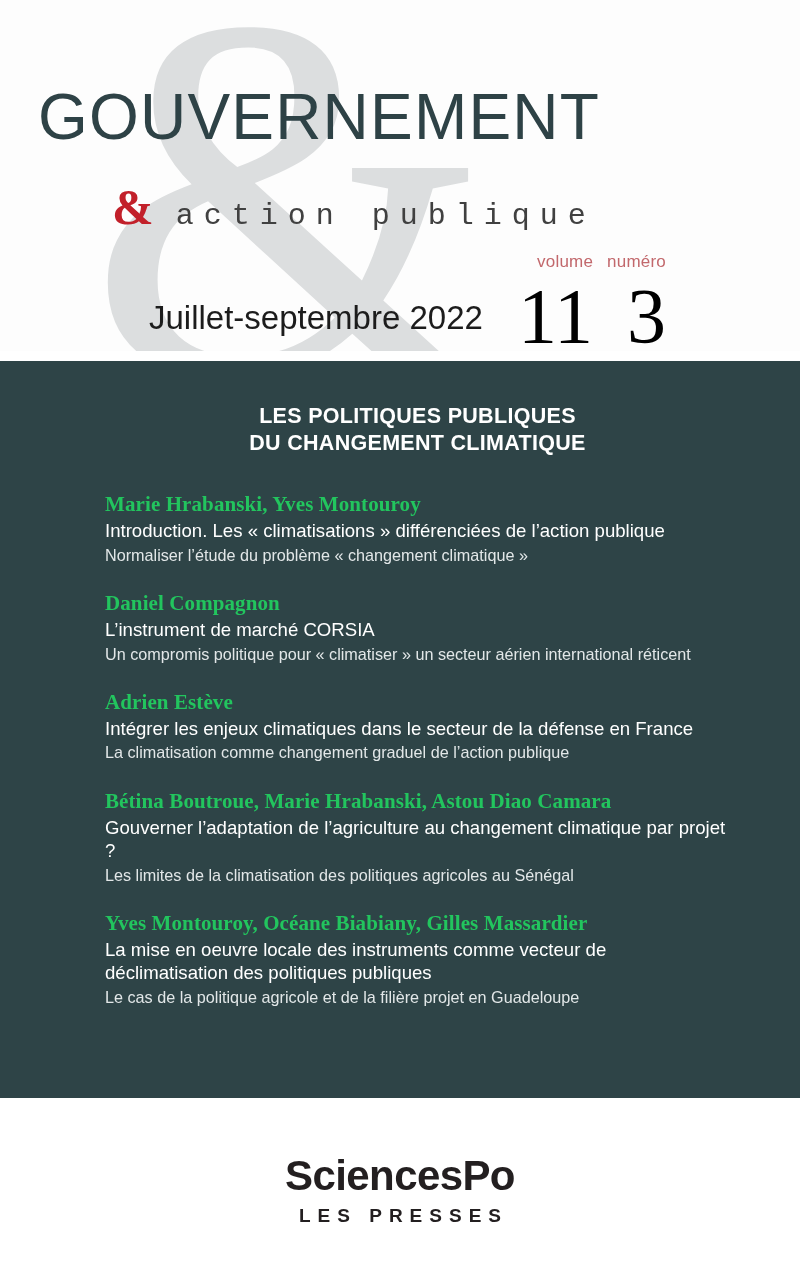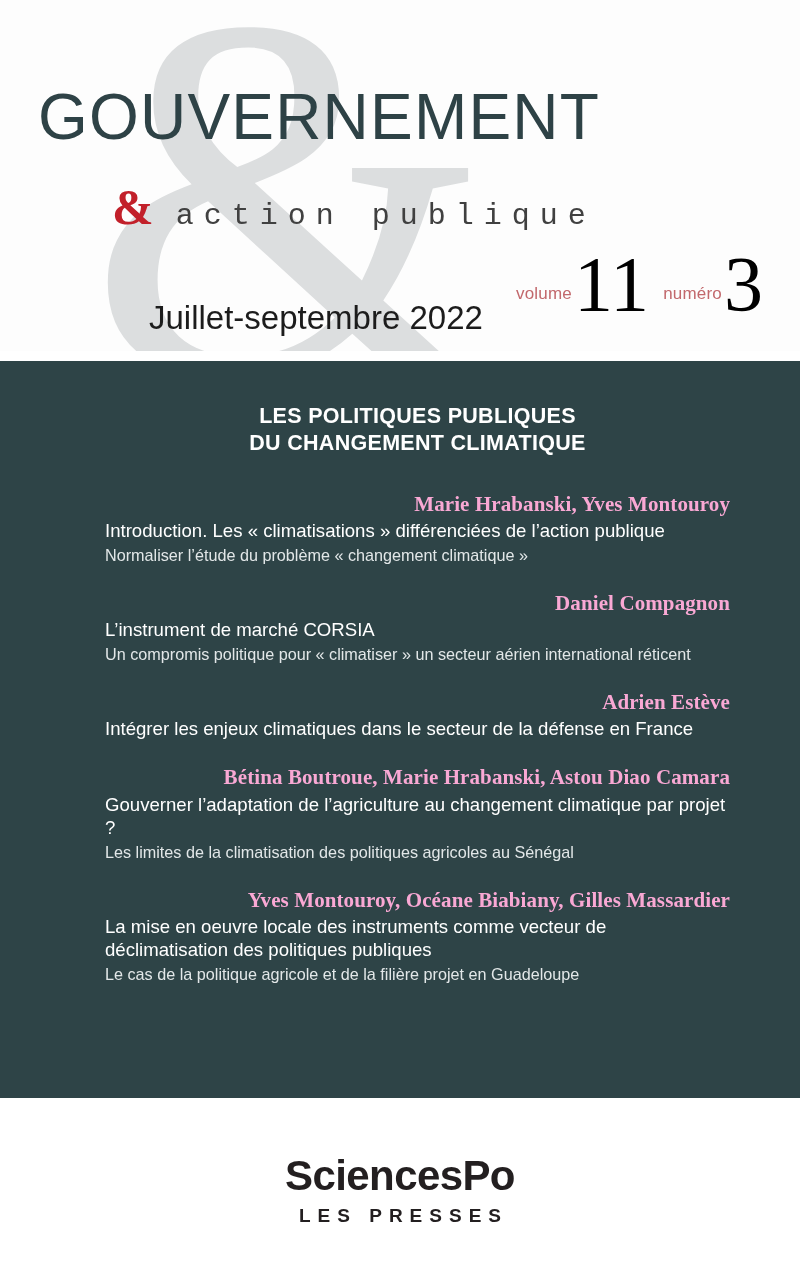--- a/index.html
+++ b/index.html
@@ -96,20 +96,21 @@
     top: 252px;
     display: flex;
     align-items: flex-end;
     gap: 14px;
     color: #c2202a;
     white-space: nowrap;
   }
   .meta-group {
     display: flex;
     align-items: flex-end;
+    flex-direction: column;
   }
   .meta-label {
     font-family: "Liberation Sans", sans-serif;
     font-size: 17px;
     font-weight: 400;
     color: #c2686c;
     padding-bottom: 12px;
     letter-spacing: 0.2px;
   }
   .meta-value {
@@ -150,24 +151,23 @@
   }
   .article:last-child {
     margin-bottom: 0;
   }
 
   .article-authors {
     font-family: "Liberation Serif", serif;
     font-size: 21px;
     font-weight: 700;
     line-height: 1.3;
-    color: #f9a8d4;
+    color: #22c55e;
     margin: 0 0 1px 0;
     letter-spacing: 0.1px;
-    text-align: right;
   }
   .article-title {
     font-family: "Liberation Sans", sans-serif;
     font-size: 18.6px;
     font-weight: 400;
     line-height: 1.26;
     color: #ffffff;
     margin: 0;
   }
   .article-subtitle {
@@ -261,20 +261,21 @@
 
     <div class="article">
       <div class="article-authors">Daniel Compagnon</div>
       <div class="article-title">L’instrument de marché CORSIA</div>
       <div class="article-subtitle">Un compromis politique pour « climatiser » un secteur aérien international réticent</div>
     </div>
 
     <div class="article">
       <div class="article-authors">Adrien Estève</div>
       <div class="article-title">Intégrer les enjeux climatiques dans le secteur de la défense en France</div>
+      <div class="article-subtitle">La climatisation comme changement graduel de l’action publique</div>
     </div>
 
 
     <div class="article">
       <div class="article-authors">Bétina Boutroue, Marie Hrabanski, Astou Diao Camara</div>
       <div class="article-title">Gouverner l’adaptation de l’agriculture au changement climatique par projet ?</div>
       <div class="article-subtitle">Les limites de la climatisation des politiques agricoles au Sénégal</div>
     </div>
 
     <div class="article">

